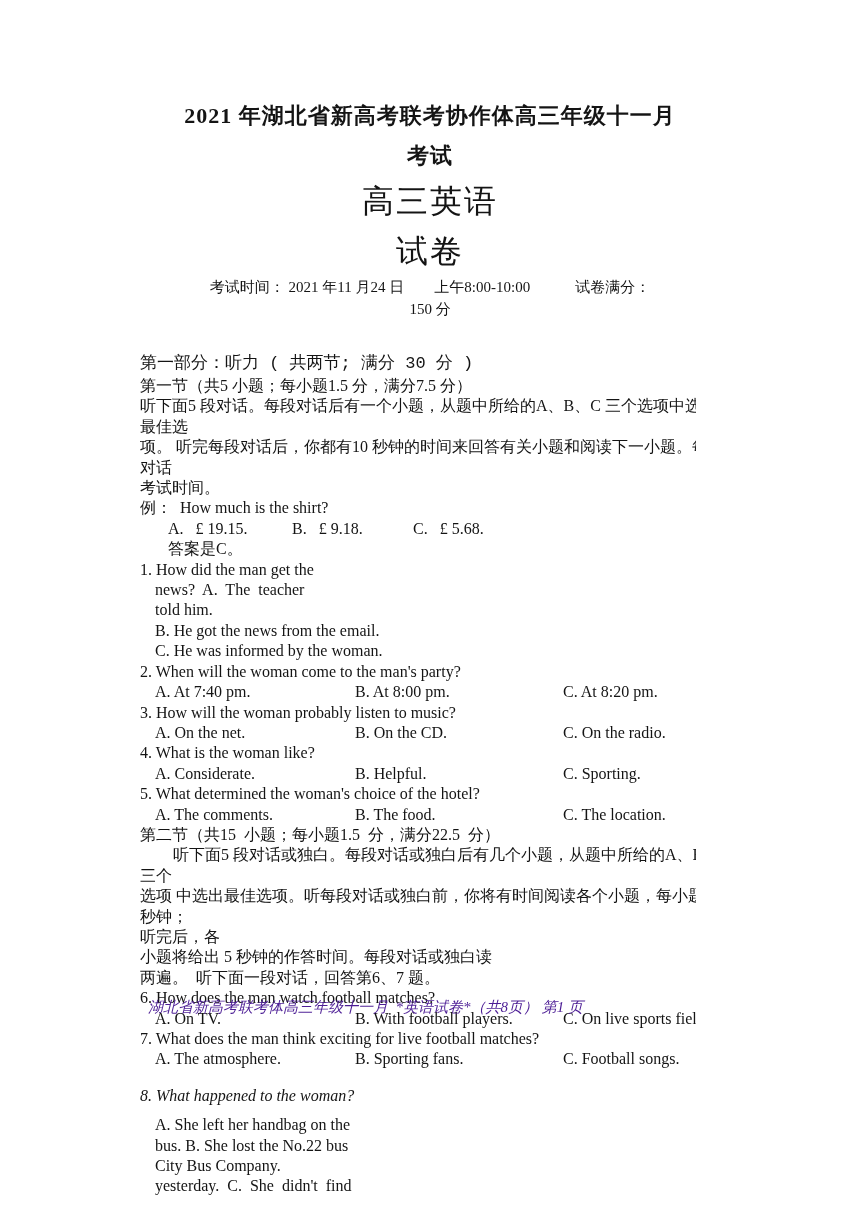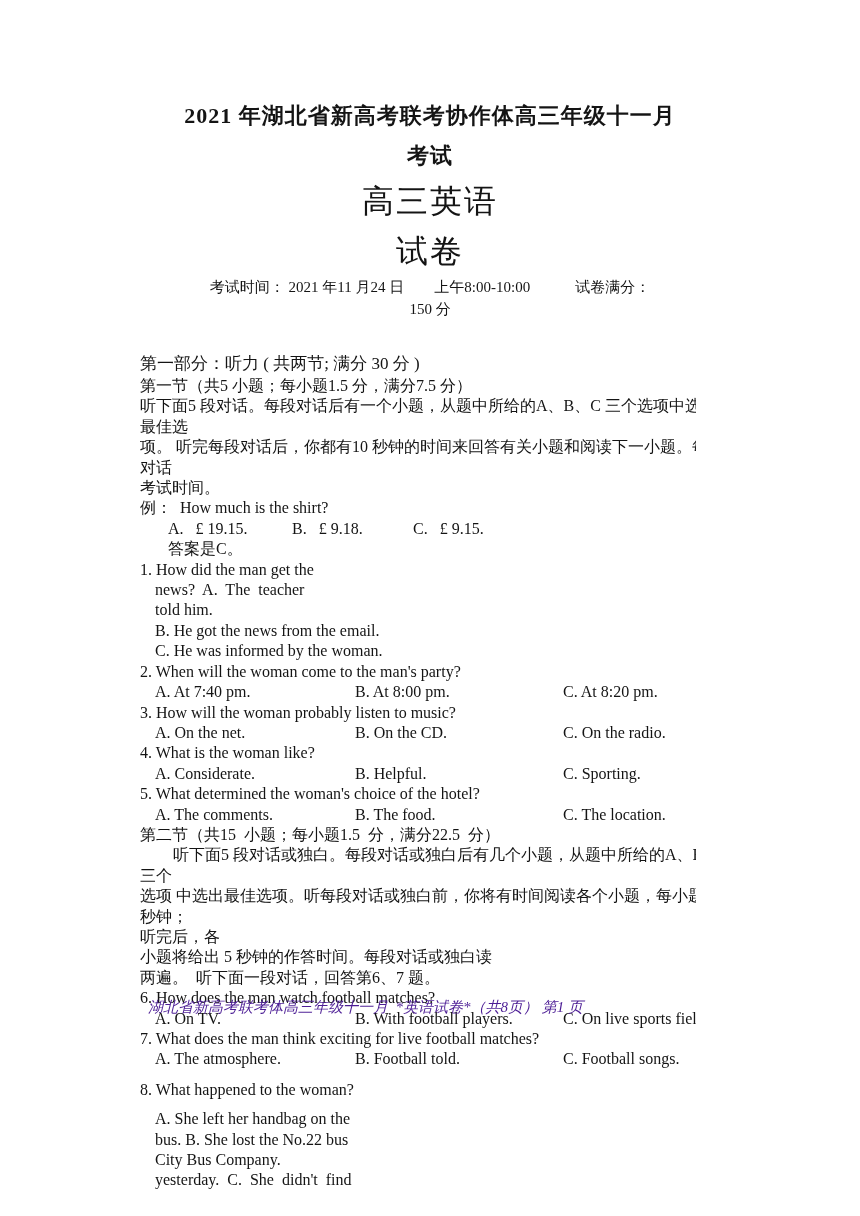--- a/index.html
+++ b/index.html
@@ -16,37 +16,37 @@
   .big-title  { font-size:32px; font-family:"Liberation Sans","DejaVu Sans",sans-serif; letter-spacing:2px; }
   .meta-line  { font-size:15px; white-space:pre; }
   .body {
     position:absolute; left:140px; top:351px; width:590px;
   }
   .line {
     font-size:16px; line-height:20.4px;
     white-space:pre-wrap;
   }
   .part-heading {
-    font-family:Liberation Serif, serif;
+    font-family:Liberation Mono, monospace;
     font-size:17px; line-height:25px; white-space:pre-wrap;
   }
   .indent15 { padding-left:15px; }
   .indent28 { padding-left:28px; }
   .hang33   { text-indent:33px; }
   .opt-row {
     display:grid; grid-template-columns:200px 208px auto;
     padding-left:15px;
     font-size:16px; line-height:20.4px; white-space:pre-wrap;
   }
   .opt-row-ex {
     display:grid; grid-template-columns:124px 121px auto;
     padding-left:28px;
     font-size:16px; line-height:20.4px; white-space:pre-wrap;
   }
-  .q8-prompt { margin-top:10px; }
+  .q8-prompt { margin-top:16px;font-style:italic; }
   .q8-opts   { margin-top:9px; }
   .footer {
     position:absolute; left:148px; top:998px;
     font-size:15px; font-style:italic; white-space:pre;
     color:#4c1d95;
   }
 </style>
 </head>
 <body>
 
@@ -65,21 +65,21 @@
     <div class="line">第一节（共5 小题；每小题1.5 分，满分7.5 分）</div>
 
     <div class="line">听下面5 段对话。每段对话后有一个小题，从题中所给的A、B、C 三个选项中选出最佳选</div>
     <div class="line">项。 听完每段对话后，你都有10 秒钟的时间来回答有关小题和阅读下一小题。每段对话</div>
     <div class="line">考试时间。</div>
 
     <div class="line">例：  How much is the shirt?</div>
     <div class="opt-row-ex">
       <span>A.   £ 19.15.</span>
       <span>B.   £ 9.18.</span>
-      <span>C.   £ 9.15.</span>
+      <span>C.   £ 5.68.</span>
     </div>
     <div class="line indent28">答案是C。</div>
 
     <div class="line">1. How did the man get the</div>
     <div class="line indent15">news?  A.  The  teacher</div>
     <div class="line indent15">told him.</div>
     <div class="line indent15">B. He got the news from the email.</div>
     <div class="line indent15">C. He was informed by the woman.</div>
 
     <div class="line">2. When will the woman come to the man's party?</div>
@@ -120,21 +120,21 @@
     <div class="line">6. How does the man watch football matches?</div>
     <div class="opt-row">
       <span>A. On TV.</span>
       <span>B. With football players.</span>
       <span>C. On live sports field.</span>
     </div>
 
     <div class="line">7. What does the man think exciting for live football matches?</div>
     <div class="opt-row">
       <span>A. The atmosphere.</span>
-      <span>B. Football told.</span>
+      <span>B. Sporting fans.</span>
       <span>C. Football songs.</span>
     </div>
 
 
     <div class="line q8-prompt">8. What happened to the woman?</div>
     <div class="q8-opts">
       <div class="line indent15">A. She left her handbag on the</div>
       <div class="line indent15">bus. B. She lost the No.22 bus</div>
       <div class="line indent15">City Bus Company.</div>
       <div class="line indent15">yesterday.  C.  She  didn't  find</div>

